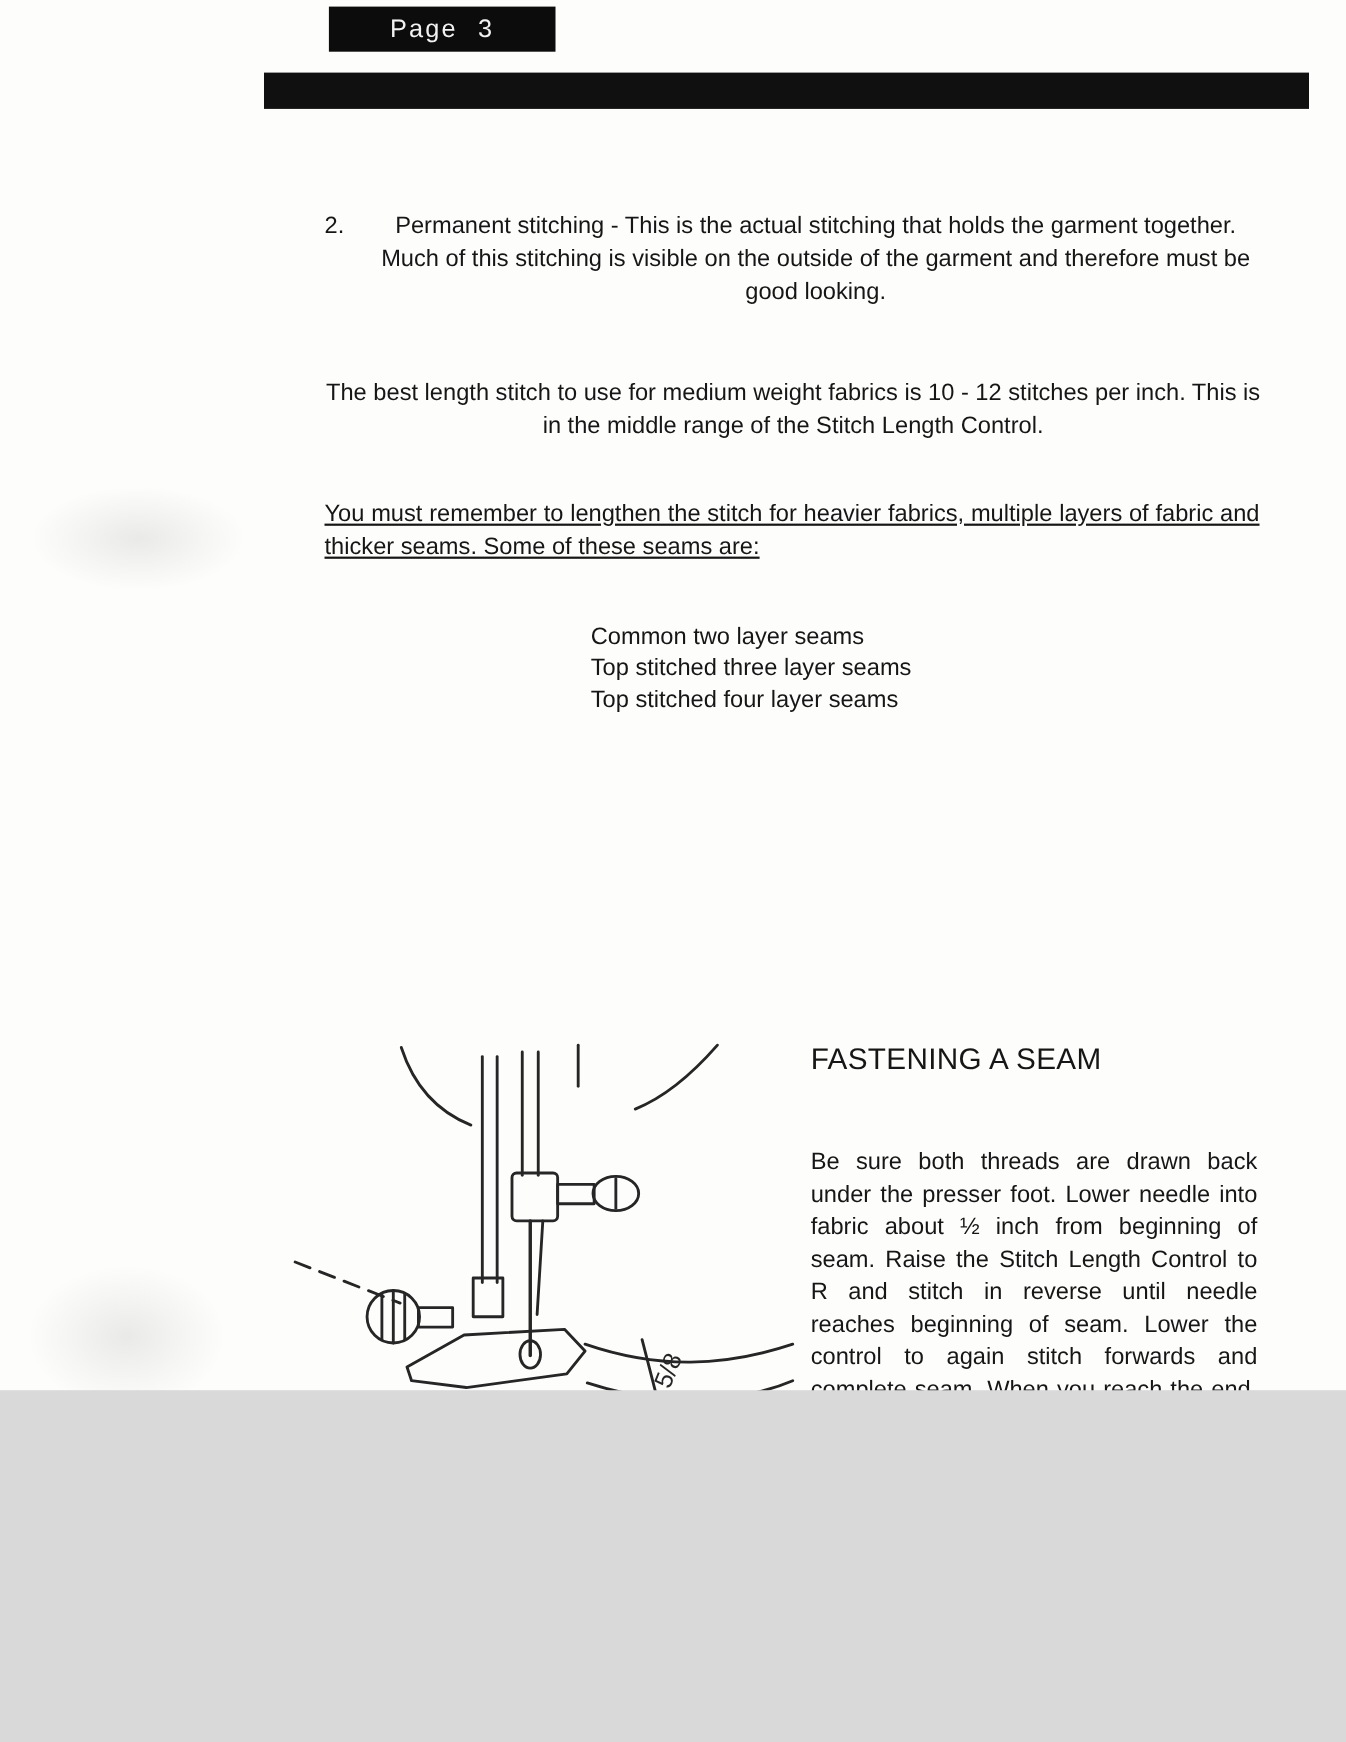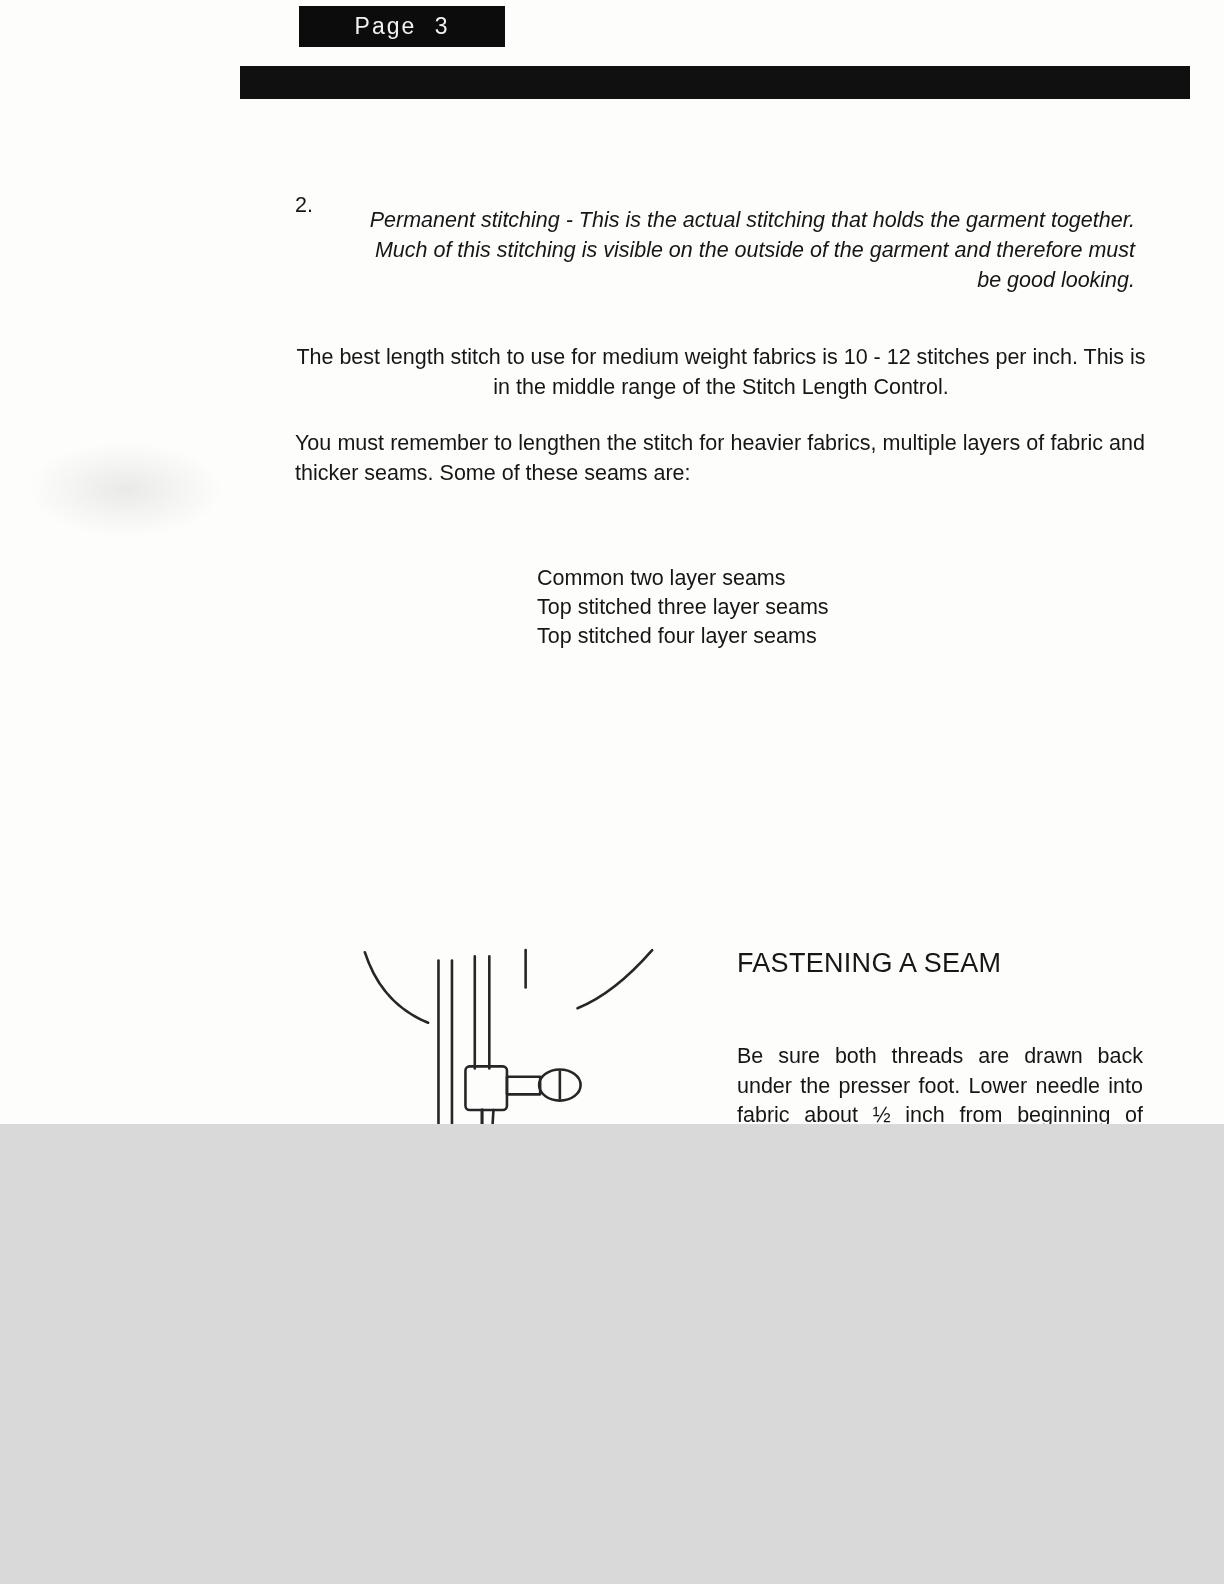--- a/index.html
+++ b/index.html
@@ -1,20 +1,20 @@
 <!DOCTYPE html>
 <html><head>
 <meta charset="utf-8">
 <style>
   * { box-sizing: border-box; }
   html, body { margin: 0; padding: 0; background: #d9d9d9; }
   .page {
     position: relative;
     width: 1224px;
-    height: 1124px;
+    height: 1264px;
     margin: 0 auto;
     background: #fdfdfc;
     font-family: "Liberation Sans", sans-serif;
     color: #161616;
     overflow: hidden;
   }
 
   
   .page-label {
     position: absolute;
@@ -46,25 +46,25 @@
   
   .numbered-item {
     position: absolute;
     left: 295px; top: 190px;
     width: 855px;
     display: flex;
     font-size: 21.5px;
     line-height: 30px;
   }
   .numbered-item .num { width: 38px; flex: 0 0 38px; }
-  .numbered-item p { margin: 15px; flex: 1; text-align: right; font-style: italic; }
+  .numbered-item p { margin: 0; flex: 1; text-align: center; }
 
   .para { position: absolute; margin: 0; font-size: 21.5px; line-height: 30px; }
   .para-stitch-length { left: 295px; top: 342px; width: 852px; text-align: center; }
-  .para-lengthen     { left: 295px; top: 428px; width: 850px; text-align: justify; }
+  .para-lengthen     { left: 295px; top: 452px; width: 850px; text-align: justify; text-decoration: underline; }
   .para-crossing     { left: 293px; top: 710px; width: 852px; text-align: justify; }
 
   .seam-list {
     position: absolute;
     left: 537px; top: 564px;
     font-size: 21.5px;
     line-height: 29px;
   }
   .seam-list div { white-space: nowrap; }
 

